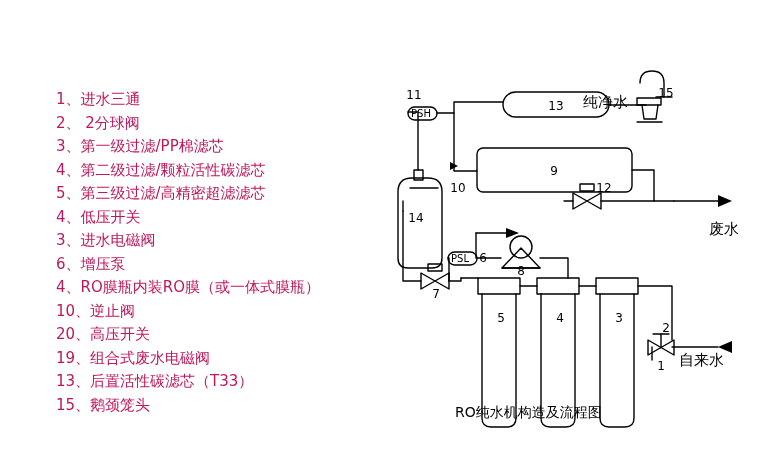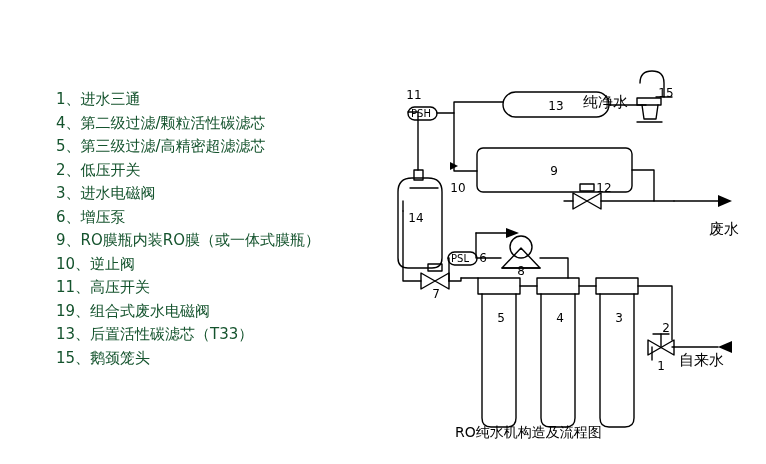--- a/index.html
+++ b/index.html
@@ -20,62 +20,64 @@
   
   #legend {
     position: absolute;
     left: 56px;
     top: 88px;
     width: 330px;
   }
   .legend-item {
     font-size: 15px;
     line-height: 23.5px;
-    color: #14532d;
+    color: #be185d;
     white-space: nowrap;
     font-family: "DejaVu Sans", "Liberation Sans", sans-serif;
   }
   
   #diagram {
     position: absolute;
     left: 390px;
     top: 70px;
     width: 376px;
     height: 380px;
   }
   #diagram svg {
     display: block;
   }
   .caption {
     position: absolute;
     left: 455px;
-    top: 424px;
+    top: 404px;
     font-size: 14px;
     color: #000;
     white-space: nowrap;
   }
   .lbl {
     font-family: "DejaVu Sans", "Liberation Sans", sans-serif;
   }
 </style>
 </head>
 <body>
 
 <div id="page">
 
   <div id="legend">
     <div class="legend-item">1、进水三通</div>
+    <div class="legend-item">2、 2分球阀</div>
+    <div class="legend-item">3、第一级过滤/PP棉滤芯</div>
     <div class="legend-item">4、第二级过滤/颗粒活性碳滤芯</div>
     <div class="legend-item">5、第三级过滤/高精密超滤滤芯</div>
-    <div class="legend-item">2、低压开关</div>
+    <div class="legend-item">4、低压开关</div>
     <div class="legend-item">3、进水电磁阀</div>
     <div class="legend-item">6、增压泵</div>
-    <div class="legend-item">9、RO膜瓶内装RO膜（或一体式膜瓶）</div>
+    <div class="legend-item">4、RO膜瓶内装RO膜（或一体式膜瓶）</div>
     <div class="legend-item">10、逆止阀</div>
-    <div class="legend-item">11、高压开关</div>
+    <div class="legend-item">20、高压开关</div>
     <div class="legend-item">19、组合式废水电磁阀</div>
     <div class="legend-item">13、后置活性碳滤芯（T33）</div>
     <div class="legend-item">15、鹅颈笼头</div>
   </div>
 
   <div id="diagram">
     <svg width="376" height="380" viewBox="0 0 376 380" xmlns="http://www.w3.org/2000/svg">
       <g fill="none" stroke="#000" stroke-width="1.4" stroke-linecap="round" stroke-linejoin="round">
 
         <g>

